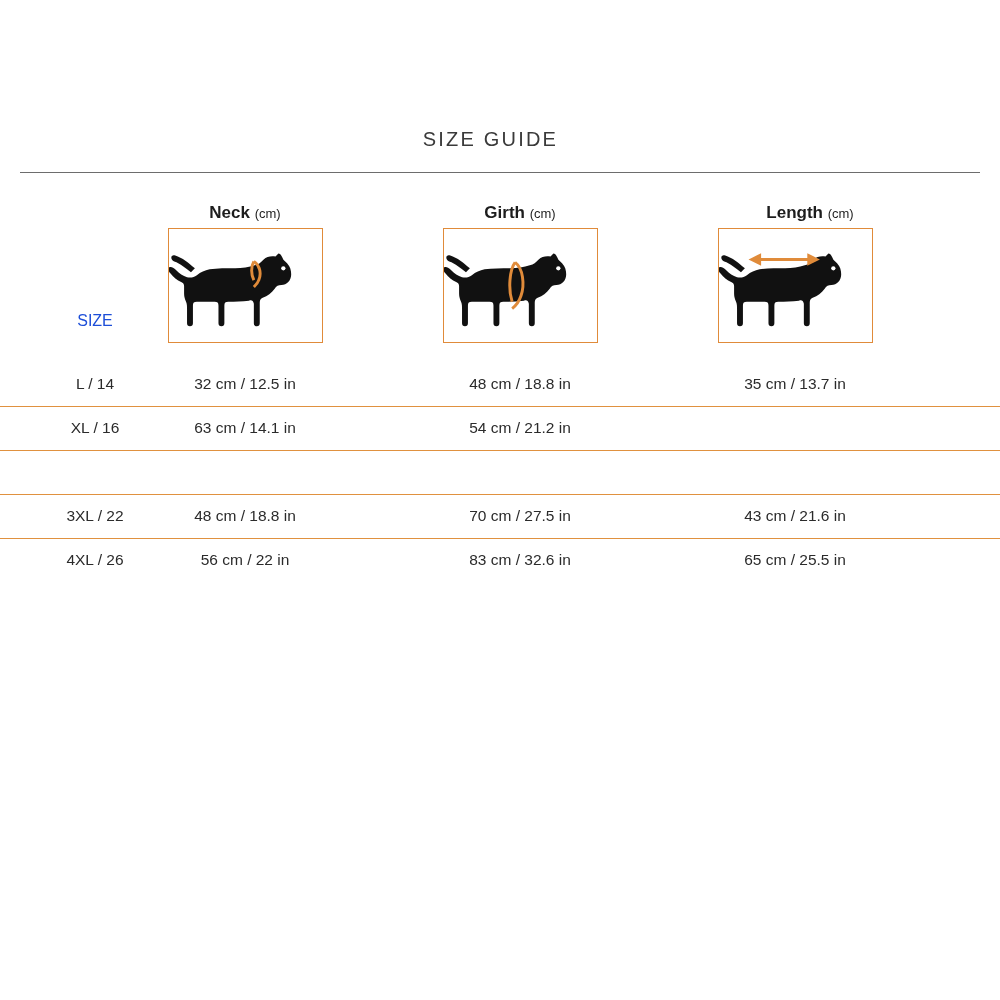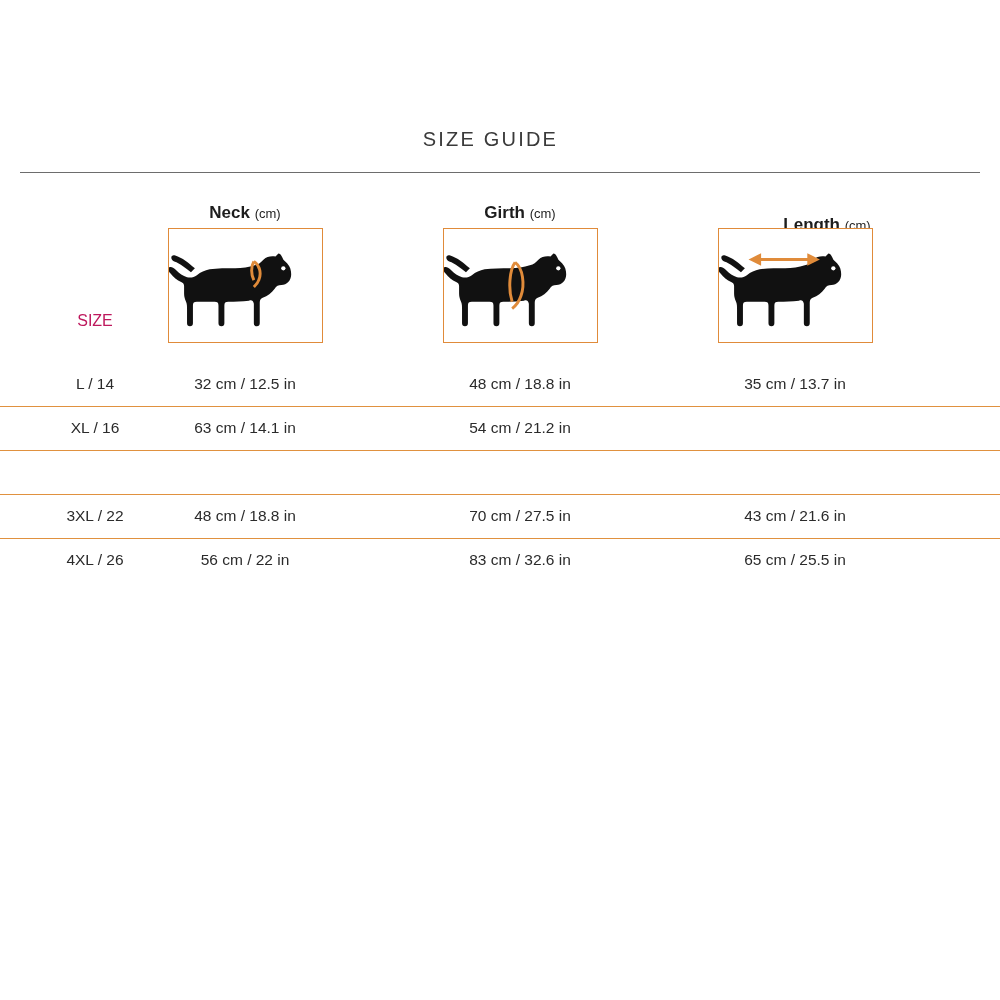--- a/index.html
+++ b/index.html
@@ -54,21 +54,21 @@
     font-size: 17px;
     color: #1d1d1d;
     font-weight: 700;
   }
   .col-head .unit {
     font-weight: 400;
     font-size: 13px;
   }
   .col-head.c1 { left: 150px; width: 190px; }
   .col-head.c2 { left: 425px; width: 190px; }
-  .col-head.c3 { left: 732px; width: 190px; margin-top: 12px; }
+  .col-head.c3 { left: 715px; width: 190px; }
 
   
   .pic-box {
     position: absolute;
     top: 228px;
     width: 155px;
     height: 115px;
     border: 1.6px solid #e08b3a;
     box-sizing: border-box;
     background: #ffffff;
@@ -79,21 +79,21 @@
   .pic-box svg { display: block; width: 100%; height: 100%; }
 
   
   .size-label {
     position: absolute;
     left: 40px;
     top: 312px;
     width: 110px;
     text-align: center;
     font-size: 16px;
-    color: #be185d;
+    color: #1d4ed8;
   }
 
   
   .row {
     position: absolute;
     left: 0;
     width: 1000px;
     height: 44px;
   }
   .row .cell {

